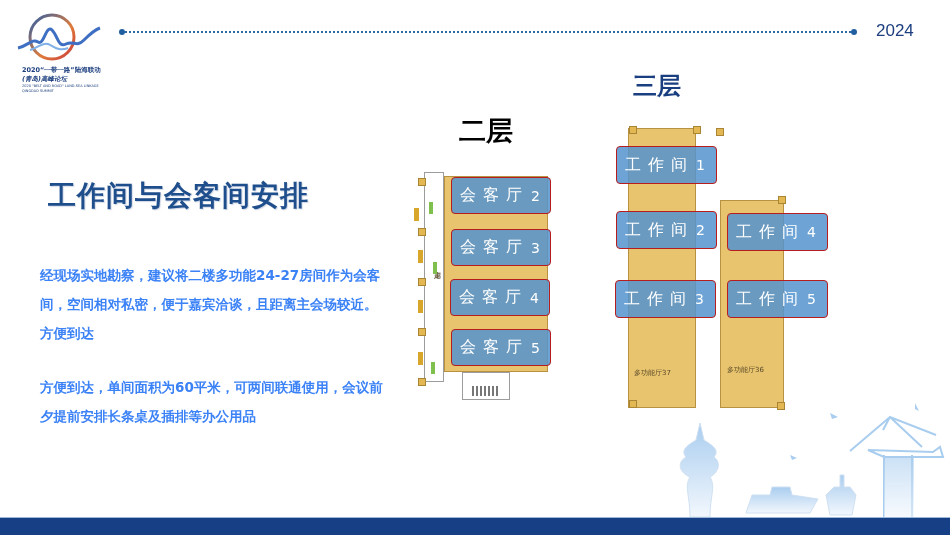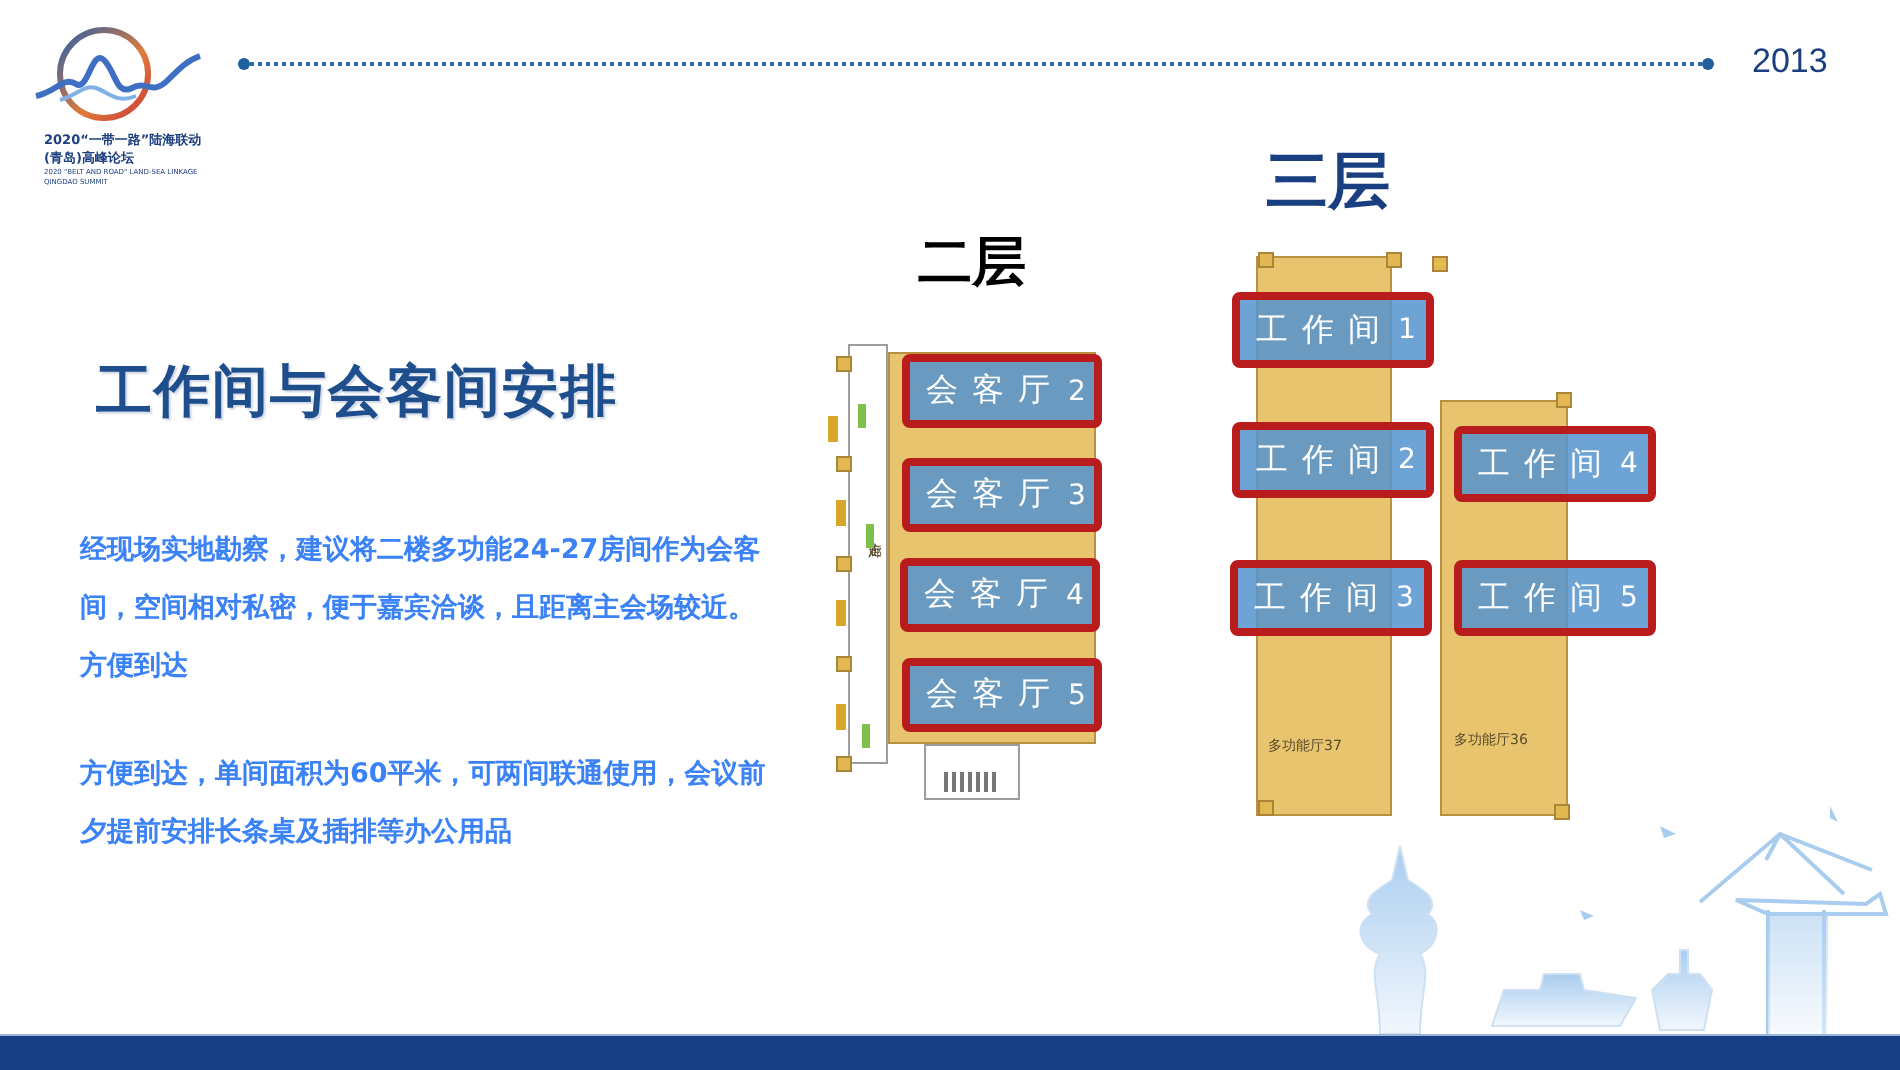--- a/index.html
+++ b/index.html
@@ -2,44 +2,44 @@
 <html><head>
 <meta charset="utf-8">
 <style>
   html, body { margin:0; padding:0; }
   body { width:950px; height:535px; position:relative; overflow:hidden; background:#ffffff;
          font-family:"DejaVu Sans","Liberation Sans",sans-serif; }
   .abs { position:absolute; }
   
   .logo { left:14px; top:8px; width:100px; height:90px; }
   .logo-text1 { left:22px; top:66px; font-size:6.5px; font-weight:bold; color:#1d3f7f; white-space:nowrap; }
-  .logo-text2 { left:22px; top:75px; font-size:6.5px; font-weight:bold; color:#1d3f7f; white-space:nowrap; }
+  .logo-text2 { left:22px; top:75px; font-size:6.5px; font-weight:bold; color:#1d3f7f; white-space:nowrap;font-style:italic; }
   .logo-text3 { left:22px; top:84px; font-size:3.5px; color:#1d3f7f; white-space:nowrap; }
   .logo-text4 { left:22px; top:89px; font-size:3.5px; color:#1d3f7f; white-space:nowrap; }
   .hline { left:122px; top:31px; width:732px; height:0; border-top:2px dotted #2b6aa8; }
   .hdot { width:6px; height:6px; border-radius:50%; background:#1f5fa0; top:29px; }
   .year { left:876px; top:21px; font-size:17px; color:#1d3f7f; font-family:"Liberation Sans",sans-serif; }
   
   .title { left:48px; top:177px; font-size:28px; font-weight:bold; color:#1f4e8c; letter-spacing:1px; white-space:nowrap;
            text-shadow:1px 1px 1px rgba(120,140,180,0.35); }
   .para { left:40px; width:350px; font-size:13.5px; font-weight:bold; color:#3b82f6; line-height:29px; }
   .p1 { top:261px; }
   .p2 { top:373px; }
   
   .floor2 { left:459px; top:113px; font-size:27px; font-weight:bold; color:#000000; }
-  .floor3 { left:633px; top:70px; font-size:31px; font-weight:bold; color:#1a3f80; }
+  .floor3 { left:633px; top:70px; font-size:24px; font-weight:bold; color:#1a3f80; }
   
   .room { background:#e8c46e; border:1px solid #b89240; box-sizing:border-box; }
   .pillar { width:8px; height:8px; background:#e3b853; border:1px solid #a88636; box-sizing:border-box; }
   .wall { border:1px solid #9c9c9c; box-sizing:border-box; background:transparent; }
   .plan-label { font-size:7px; color:#5a4a2a; white-space:nowrap; }
   .green { width:4px; height:12px; background:#7fbf4d; }
   .ochre { width:5px; height:13px; background:#d8a62b; }
   
-  .tag { background:rgba(83,147,206,0.85); border:4px solid #b91c1c; border-radius:4px; box-sizing:border-box;
+  .tag { background:rgba(83,147,206,0.85); border:1px solid #b91c1c; border-radius:4px; box-sizing:border-box;
          color:#ffffff; font-size:16px; display:flex; align-items:center; letter-spacing:7px; white-space:nowrap; padding-left:8px; }
   .tag .num { letter-spacing:0; font-size:14px; margin-left:2px; }
   
   .footer { left:0; top:517px; width:950px; height:18px; background:#173f85; border-top:1px solid #9fb7d6; }
 </style>
 </head>
 <body>
 
 <div class="abs logo">
   <svg width="100" height="62" viewBox="0 0 100 62">
@@ -56,21 +56,21 @@
   </svg>
 </div>
 <div class="abs logo-text1">2020“一带一路”陆海联动</div>
 <div class="abs logo-text2">(青岛)高峰论坛</div>
 <div class="abs logo-text3">2020 "BELT AND ROAD" LAND-SEA LINKAGE</div>
 <div class="abs logo-text4">QINGDAO SUMMIT</div>
 
 <div class="abs hline"></div>
 <div class="abs hdot" style="left:119px;"></div>
 <div class="abs hdot" style="left:851px;"></div>
-<div class="abs year">2013</div>
+<div class="abs year">2024</div>
 
 <div class="abs title">工作间与会客间安排</div>
 <div class="abs para p1">经现场实地勘察，建议将二楼多功能24-27房间作为会客间，空间相对私密，便于嘉宾洽谈，且距离主会场较近。方便到达</div>
 <div class="abs para p2">方便到达，单间面积为60平米，可两间联通使用，会议前夕提前安排长条桌及插排等办公用品</div>
 
 <div class="abs floor2">二层</div>
 <div class="abs" style="left:418px; top:166px; width:140px; height:240px;">
 
   <div class="abs wall" style="left:6px; top:6px; width:20px; height:210px;"></div>
   <div class="abs plan-label" style="left:14px; top:100px; writing-mode:vertical-rl;">走廊</div>

